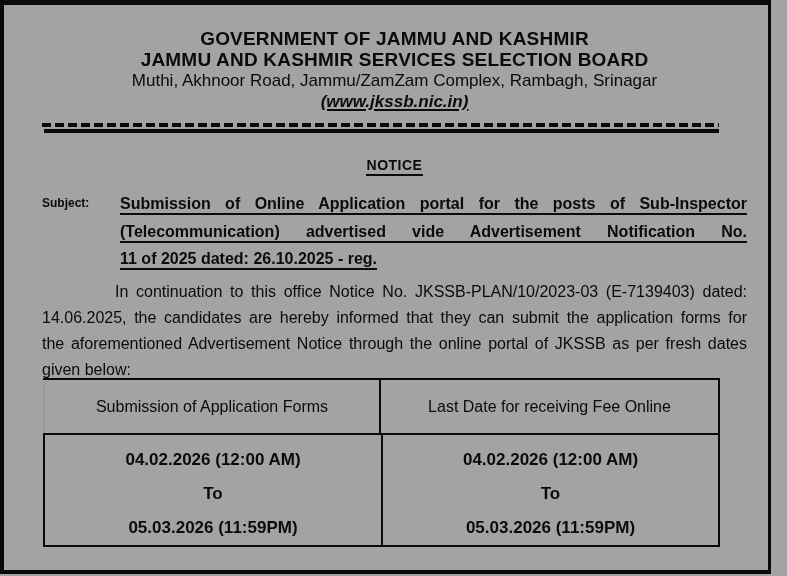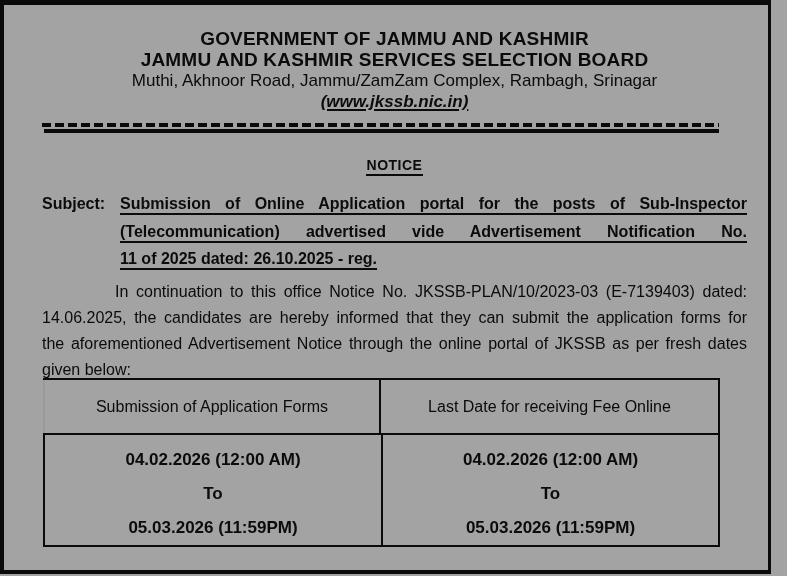--- a/index.html
+++ b/index.html
@@ -29,21 +29,21 @@
     background:repeating-linear-gradient(to right,#0a0a0a 0 9px,transparent 9px 13px);}
   .rule-solid{position:absolute;left:44px;top:129px;width:675px;height:4px;background:#0a0a0a;}
 
   
   .notice-h{position:absolute;left:42px;top:156px;width:705px;text-align:center;}
   .notice-h span{display:inline-block;font-weight:bold;font-size:14px;letter-spacing:0.5px;
     border-bottom:2px solid #0a0a0a;padding:0 1px 1px 1px;}
 
   
   .subject{position:absolute;left:42px;top:190px;width:705px;display:flex;}
-  .subject-label{width:78px;flex:0 0 78px;font-weight:bold;font-size:16px;line-height:27.5px;}
+  .subject-label{width:78px;flex:0 0 78px;font-weight:bold;font-size:12px;line-height:27.5px;}
   .subject-body{flex:1;font-weight:bold;font-size:16px;line-height:27.5px;}
   .subject-body .ln{text-decoration:underline;text-decoration-thickness:2px;text-underline-offset:3.5px;}
   .just{text-align:justify;text-align-last:justify;}
 
   
   .para{position:absolute;left:42px;top:279px;width:705px;font-size:16px;line-height:26px;}
   .para .ln1{padding-left:73px;}
 
   
   .dtable{position:absolute;left:43px;top:378px;width:677px;height:169px;

